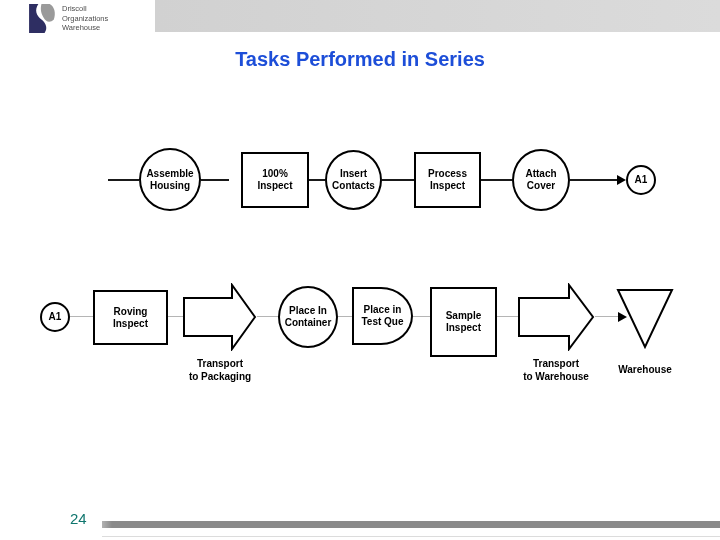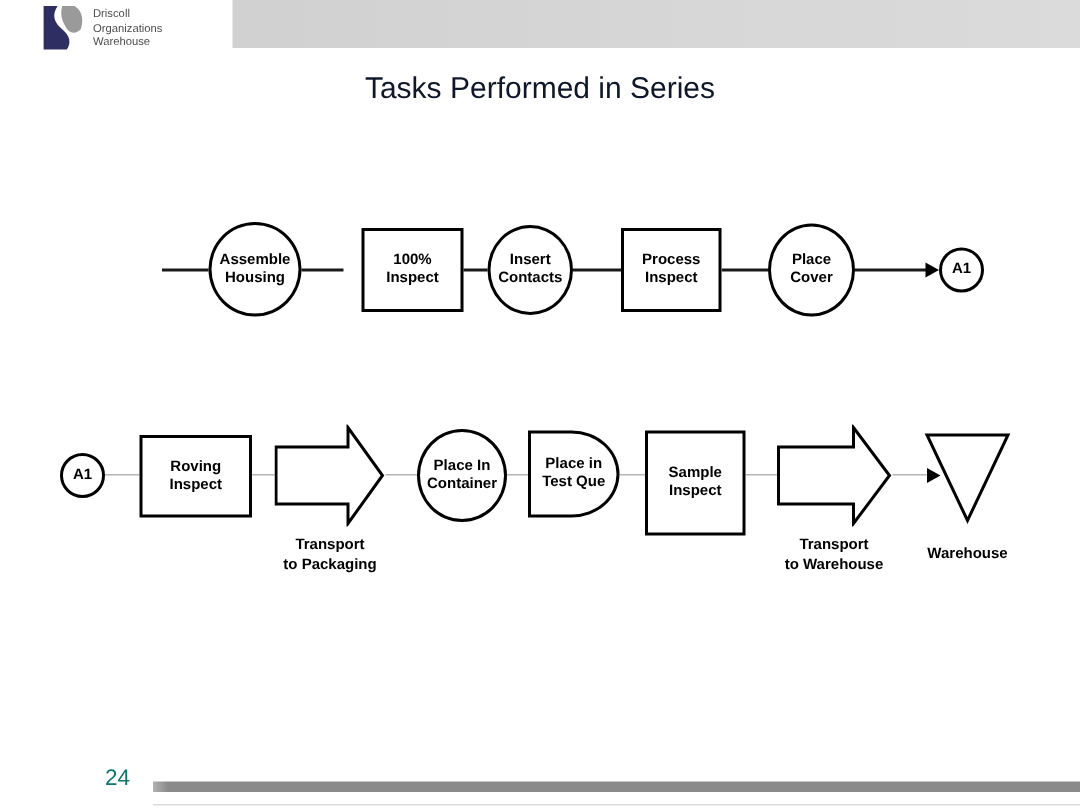--- a/index.html
+++ b/index.html
@@ -8,21 +8,21 @@
     position:relative; width:720px; height:540px; background:#fff;
     font-family:"Liberation Sans", sans-serif; overflow:hidden;
   }
   
   .top-bar { position:absolute; left:155px; top:0; width:565px; height:32px;
     background:linear-gradient(to right,#d1d1d1,#dbdbdb); }
   .logo { position:absolute; left:27px; top:3px; width:120px; height:34px; display:flex; }
   .logo svg { width:31px; height:31px; }
   .logo-text { margin-left:4px; padding-top:1px; font-size:7.5px; line-height:9.5px; color:#4d4d4d; }
   .title { position:absolute; left:0; right:0; top:48px; text-align:center;
-    font-size:20px; font-weight:400; color:#0f172a; }
+    font-size:20px; font-weight:700; color:#1d4ed8; }
   
   .shape { position:absolute; background:#fff; border:2px solid #000;
     display:flex; align-items:center; justify-content:center; text-align:center; }
   .ellipse { border-radius:50%;justify-content:center; }
   .small-circle { border-radius:50%; border-width:2px;align-items:center; }
   .delay { border-radius:0 32px 32px 0 / 0 29px 29px 0; }
   .lbl { font-size:10px; font-weight:700; line-height:12px; white-space:pre-line; color:#000; }
   .shape-svg { position:absolute; }
   .conn1 { position:absolute; height:0; border-top:2px solid #1a1a1a; }
   .conn2 { position:absolute; height:0; border-top:1px solid #b5b5b5; }
@@ -75,21 +75,21 @@
   </div>
   <div class="shape ellipse" style="left:325px;top:150px;width:57px;height:60px">
     <span class="lbl">Insert
 Contacts</span>
   </div>
   <div class="shape" style="left:414px;top:152px;width:67px;height:56px">
     <span class="lbl">Process
 Inspect</span>
   </div>
   <div class="shape ellipse" style="left:512px;top:149px;width:58px;height:62px">
-    <span class="lbl">Place
+    <span class="lbl">Attach
 Cover</span>
   </div>
   <div class="shape small-circle" style="left:626px;top:165px;width:30px;height:30px">
     <span class="lbl">A1</span>
   </div>
 
   <div class="conn2" style="left:70px;top:316px;width:23px"></div>
   <div class="conn2" style="left:158px;top:316px;width:25px"></div>
   <div class="conn2" style="left:257px;top:316px;width:21px"></div>
   <div class="conn2" style="left:338px;top:316px;width:14px"></div>

